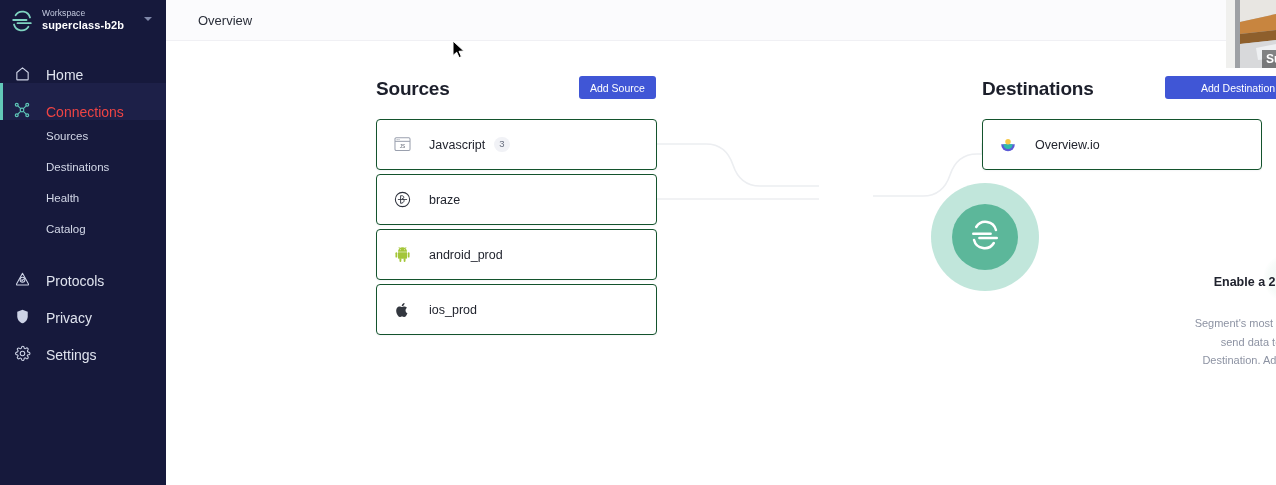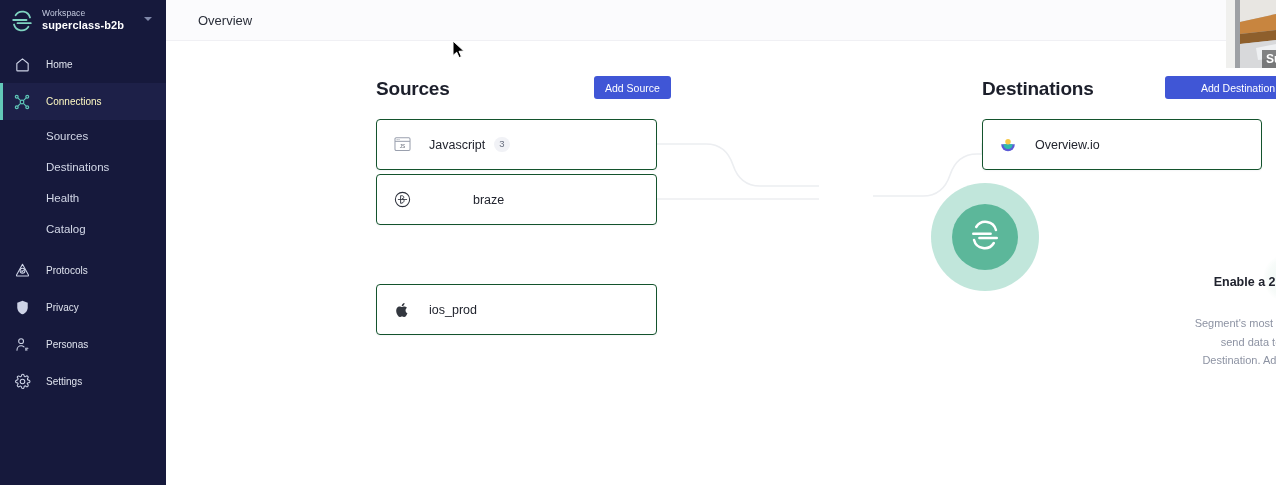--- a/index.html
+++ b/index.html
@@ -25,25 +25,25 @@
   .ws-text { display:flex; flex-direction:column; justify-content:center; line-height:1.05; }
   .ws-label { font-size:8.5px; color:#c5cbe0; letter-spacing:.1px; }
   .ws-name { font-size:11px; font-weight:bold; color:#ffffff; letter-spacing:.1px; margin-top:2px;}
   .ws-caret {
     position:absolute; right:14px; top:17px;
     width:0;height:0;border-left:4px solid transparent;border-right:4px solid transparent;
     border-top:4px solid #7f87a8;
   }
 
   .nav-item {
-    height:37px; display:flex; align-items:center; padding-left:12px;
-    font-size:10px; color:#dfe3ee; position:relative; cursor:pointer;
+    height:37px; display:flex; align-items:flex-end; padding-left:12px;
+    font-size:14px; color:#dfe3ee; position:relative; cursor:pointer;
   }
   .nav-item .ico { width:20px;height:20px;flex:0 0 20px;margin-right:14px;display:flex;align-items:center;justify-content:center;}
-  .nav-item.active { background:#1d2048; color:#fef9c3; }
+  .nav-item.active { background:#1d2048; color:#ef4444; }
   .nav-item.active::before{
     content:""; position:absolute; left:0; top:0; bottom:0; width:3px; background:#62c8b8;
   }
   .sub-item {
     height:31px; display:flex; align-items:center; padding-left:46px;
     font-size:11.5px; color:#d3d8e8; cursor:pointer;
   }
   .nav-gap { height:8px; }
 
   
@@ -199,30 +199,20 @@
 
     <div class="nav-item">
       <span class="ico">
         <svg viewBox="0 0 24 24" width="17" height="17" fill="#cdd3e6" stroke="none">
           <path d="M12 2.4 4.6 5.4v6.2c0 4.6 3.1 8.8 7.4 10.1 4.3-1.3 7.4-5.5 7.4-10.1V5.4z"></path>
         </svg>
       </span>
       <span>Privacy</span>
     </div>
 
-    <div class="nav-item">
-      <span class="ico">
-        <svg viewBox="0 0 24 24" width="17" height="17" fill="none" stroke="#cdd3e6" stroke-width="1.5" stroke-linecap="round">
-          <circle cx="10" cy="7.3" r="3.4"></circle>
-          <path d="M4.2 20c0-3.6 2.6-6.2 5.8-6.2 1.6 0 3 .6 4.1 1.6"></path>
-          <path d="M16.2 17.2h3.4M16.2 19.6h2.2"></path>
-        </svg>
-      </span>
-      <span>Personas</span>
-    </div>
 
     <div class="nav-item">
       <span class="ico">
         <svg viewBox="0 0 24 24" width="17" height="17" fill="none" stroke="#cdd3e6" stroke-width="1.5" stroke-linejoin="round">
           <path d="M12 15.2a3.2 3.2 0 1 0 0-6.4 3.2 3.2 0 0 0 0 6.4z"></path>
           <path d="M19.1 14.4a1.5 1.5 0 0 0 .3 1.7l.1.1a1.8 1.8 0 1 1-2.6 2.6l-.1-.1a1.5 1.5 0 0 0-1.7-.3 1.5 1.5 0 0 0-.9 1.4v.2a1.8 1.8 0 1 1-3.6 0V20a1.5 1.5 0 0 0-1-1.4 1.5 1.5 0 0 0-1.7.3l-.1.1a1.8 1.8 0 1 1-2.6-2.6l.1-.1a1.5 1.5 0 0 0 .3-1.7 1.5 1.5 0 0 0-1.4-.9H4a1.8 1.8 0 1 1 0-3.6h.2a1.5 1.5 0 0 0 1.4-1 1.5 1.5 0 0 0-.3-1.7l-.1-.1A1.8 1.8 0 1 1 7.8 4.7l.1.1a1.5 1.5 0 0 0 1.7.3h.1a1.5 1.5 0 0 0 .9-1.4V3.5a1.8 1.8 0 1 1 3.6 0v.2a1.5 1.5 0 0 0 .9 1.4 1.5 1.5 0 0 0 1.7-.3l.1-.1a1.8 1.8 0 1 1 2.6 2.6l-.1.1a1.5 1.5 0 0 0-.3 1.7v.1a1.5 1.5 0 0 0 1.4.9h.2a1.8 1.8 0 1 1 0 3.6H20a1.5 1.5 0 0 0-1.4.9z"></path>
         </svg>
       </span>
       <span>Settings</span>
     </div>
@@ -239,47 +229,64 @@
 
         <path d="M291 103 H540 Q560 103 567 124 Q574 145 594 145 H653"></path>
 
         <path d="M291 158 H594 H653"></path>
 
         <path d="M707 155 H757 Q777 155 784 134 Q791 113 811 113 H816 V103 H906"></path>
       </g>
     </svg>
 
     <div class="col-title" style="left:210px; top:37px;">Sources</div>
-    <button class="btn-primary" style="left:413px; top:35px;margin-left:15px;">Add Source</button>
+    <button class="btn-primary" style="left:413px; top:35px;">Add Source</button>
 
     <div class="card" style="left:210px; top:78px; width:281px; height:51px;">
       <span class="card-ico">
         <svg viewBox="0 0 24 24" width="19" height="19">
           <rect x="2.5" y="3.5" width="19" height="16" rx="1.6" fill="#fff" stroke="#9aa0ae" stroke-width="1.3"></rect>
           <line x1="2.5" y1="8" x2="21.5" y2="8" stroke="#9aa0ae" stroke-width="1.3"></line>
           <circle cx="5.2" cy="5.8" r=".75" fill="#9aa0ae"></circle>
           <circle cx="7.6" cy="5.8" r=".75" fill="#9aa0ae"></circle>
           <text x="12" y="16.2" font-size="6" text-anchor="middle" fill="#5c6270" font-family="'Liberation Sans',sans-serif">JS</text>
         </svg>
       </span>
       <span class="card-label">Javascript</span>
       <span class="card-count">3</span>
     </div>
 
-    <div class="card" style="left:210px; top:133px; width:281px; height:51px;gap:44px;">
+    <div class="card" style="left:210px; top:133px; width:281px; height:51px;">
       <span class="card-ico">
         <svg viewBox="0 0 24 24" width="19" height="19" fill="none" stroke="#2b2f3a" stroke-width="1.3">
           <circle cx="12" cy="12" r="9"></circle>
           <path d="M9.6 7.2v9.6c2.6 0 4.4-1.6 4.4-3.5 0-1.4-1-2.3-2.3-2.3 1.1 0 1.9-.8 1.9-1.9 0-1.1-1-1.9-2.5-1.9z" stroke-width="1.15"></path>
           <line x1="6.2" y1="12" x2="17.8" y2="12" stroke-width="1.05"></line>
         </svg>
       </span>
       <span class="card-label">braze</span>
     </div>
 
+    <div class="card" style="left:210px; top:188px; width:281px; height:51px;">
+      <span class="card-ico">
+        <svg viewBox="0 0 24 24" width="19" height="19" fill="#a4c639">
+          <path d="M6.3 9.3h11.4v7.2a1 1 0 0 1-1 1h-9.4a1 1 0 0 1-1-1z"></path>
+          <rect x="3.1" y="9.3" width="2.3" height="6.6" rx="1.15"></rect>
+          <rect x="18.6" y="9.3" width="2.3" height="6.6" rx="1.15"></rect>
+          <rect x="8.2" y="16.8" width="2.3" height="4.6" rx="1.15"></rect>
+          <rect x="13.5" y="16.8" width="2.3" height="4.6" rx="1.15"></rect>
+          <path d="M6.3 8.4a5.7 5.7 0 0 1 11.4 0z"></path>
+          <circle cx="9.3" cy="5.9" r=".62" fill="#fff"></circle>
+          <circle cx="14.7" cy="5.9" r=".62" fill="#fff"></circle>
+          <line x1="7.4" y1="2.6" x2="8.9" y2="4.7" stroke="#a4c639" stroke-width="1"></line>
+          <line x1="16.6" y1="2.6" x2="15.1" y2="4.7" stroke="#a4c639" stroke-width="1"></line>
+        </svg>
+      </span>
+      <span class="card-label">android_prod</span>
+    </div>
 
     <div class="card" style="left:210px; top:243px; width:281px; height:51px;align-items:center;">
       <span class="card-ico">
         <svg viewBox="0 0 24 24" width="18" height="18" fill="#33373f">
           <path d="M16.7 12.6c0-2.3 1.9-3.4 2-3.5-1.1-1.6-2.8-1.8-3.4-1.9-1.4-.1-2.8.9-3.5.9s-1.8-.8-3-.8c-1.5 0-3 .9-3.8 2.3-1.6 2.8-.4 7 1.2 9.3.8 1.1 1.7 2.4 2.9 2.3 1.2 0 1.6-.7 3-.7s1.8.7 3 .7c1.3 0 2.1-1.1 2.8-2.3.9-1.3 1.3-2.6 1.3-2.6s-2.5-1-2.5-3.7z"></path>
           <path d="M14.4 5.7c.6-.8 1.1-1.9 1-3-.9 0-2.1.6-2.7 1.4-.6.7-1.2 1.8-1 2.9 1 .1 2.1-.5 2.7-1.3z"></path>
         </svg>
       </span>
       <span class="card-label">ios_prod</span>
     </div>

